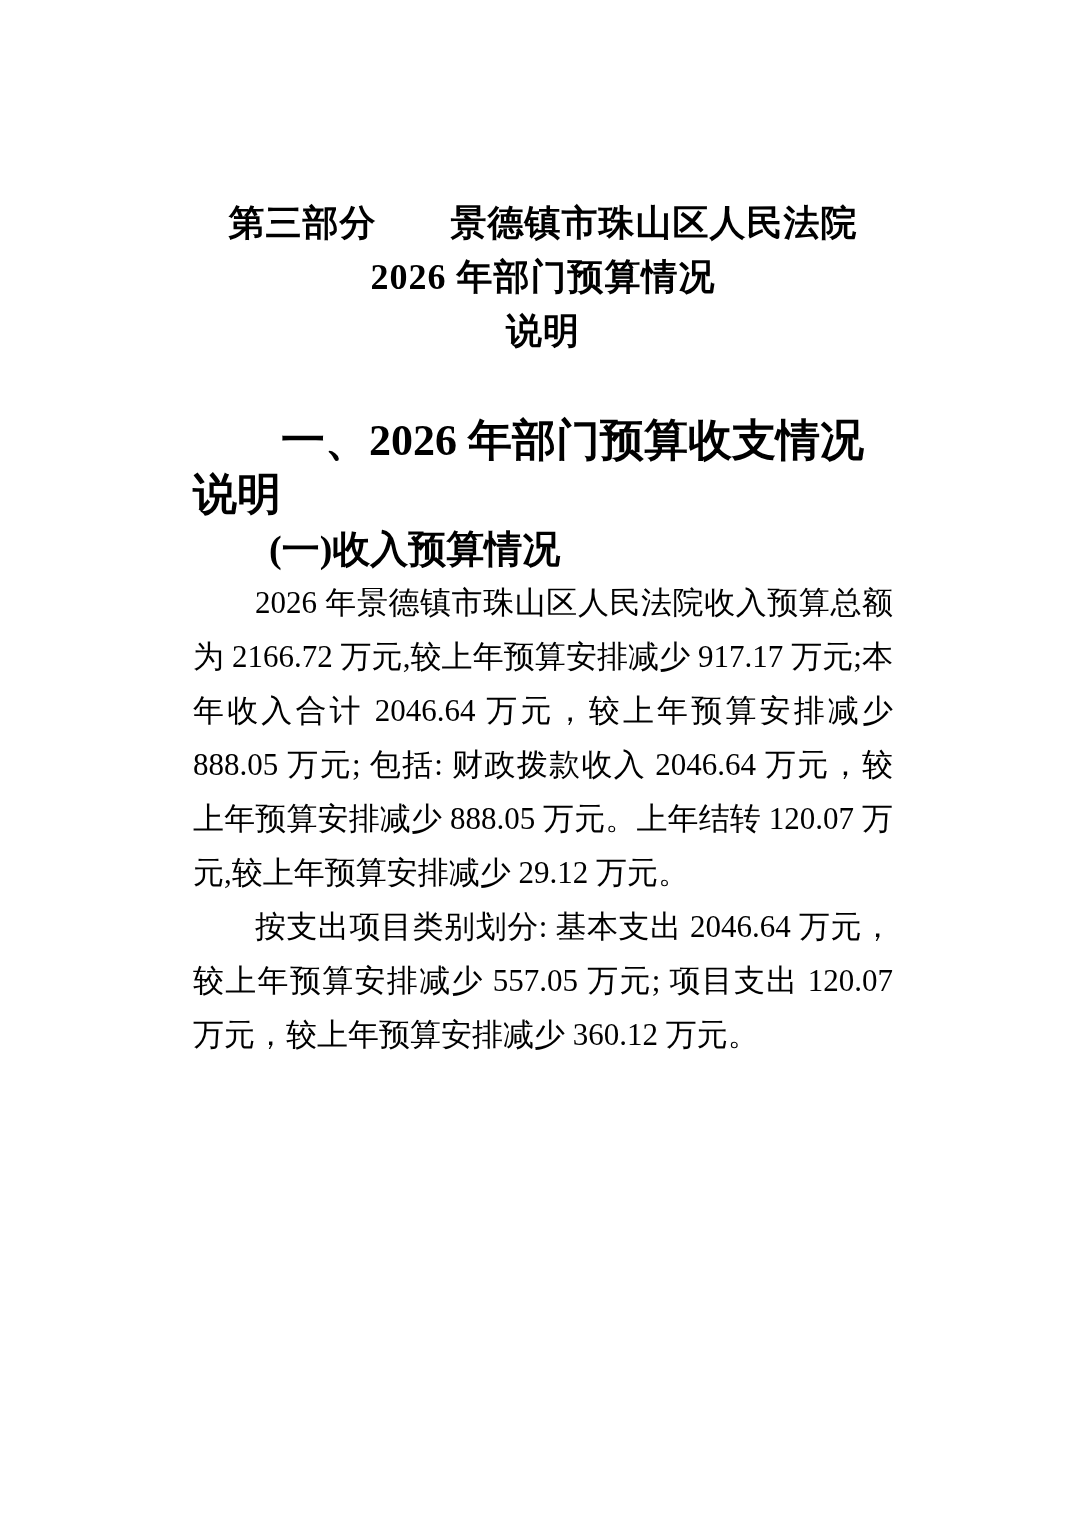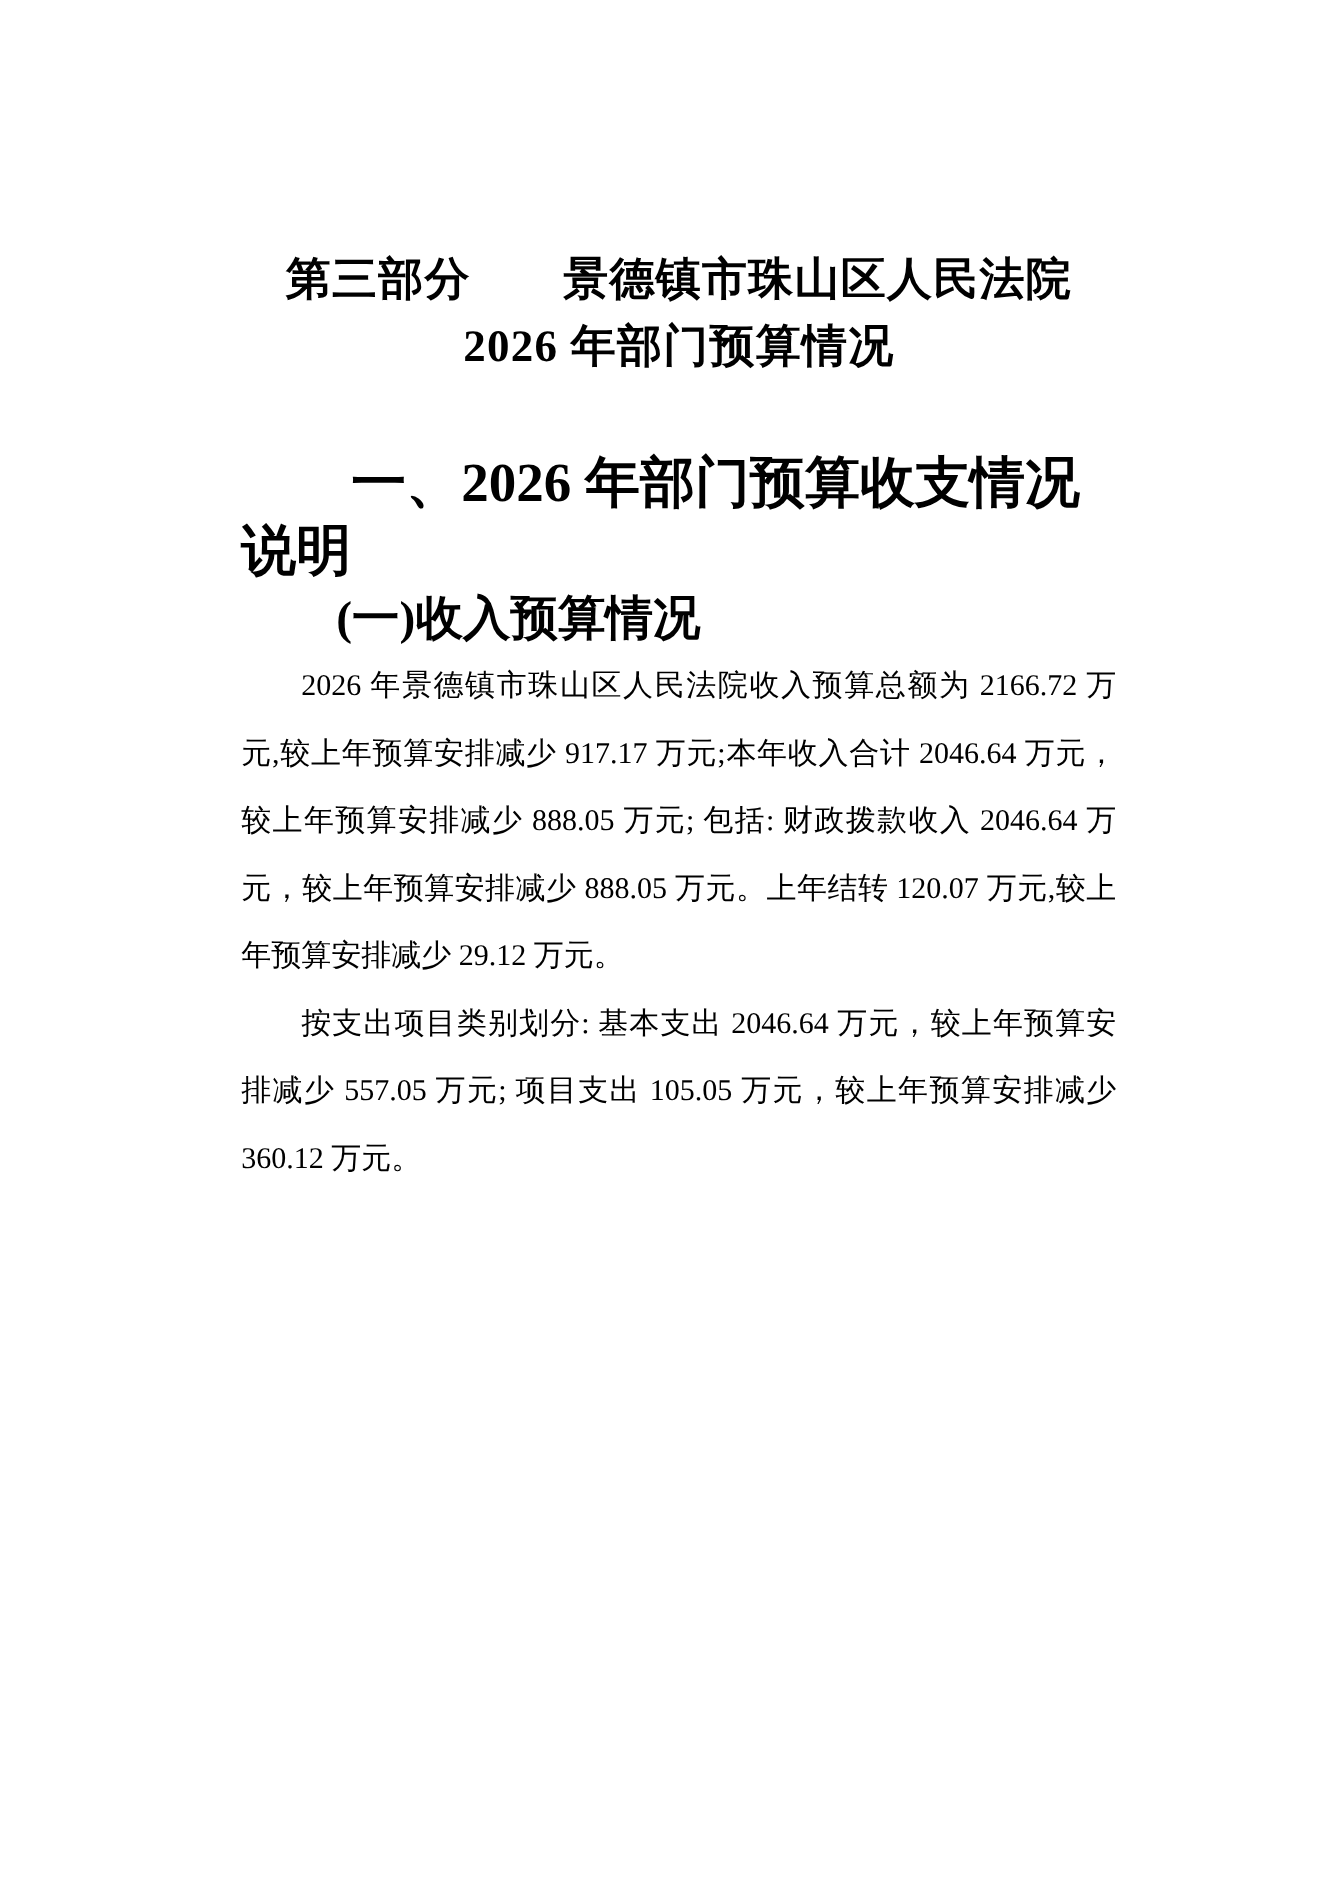--- a/index.html
+++ b/index.html
@@ -38,40 +38,41 @@
   }
   .sub-heading {
     margin: 0;
     font-size: 38px;
     font-weight: bold;
     line-height: 54px;
     text-indent: 2em;
   }
   .para {
     margin: 0;
-    font-size: 24px;
+    font-size: 31px;
     font-weight: normal;
     line-height: 54px;
     text-indent: 2em;
     text-align: justify;
   }
 </style>
 </head>
 <body>
 
 <div class="page">
 
   <h1 class="title">
     <span class="title-line">第三部分　　景德镇市珠山区人民法院 2026 年部门预算情况</span>
+    <span class="title-line">说明</span>
   </h1>
 
   <h2 class="section-heading">一、2026 年部门预算收支情况说明</h2>
 
   <h3 class="sub-heading">(一)收入预算情况</h3>
 
   <p class="para">2026 年景德镇市珠山区人民法院收入预算总额为 2166.72 万元,较上年预算安排减少 917.17 万元;本年收入合计 2046.64 万元，较上年预算安排减少 888.05 万元; 包括: 财政拨款收入 2046.64 万元，较上年预算安排减少 888.05 万元。上年结转 120.07 万元,较上年预算安排减少 29.12 万元。</p>
 
 
 
-  <p class="para">按支出项目类别划分: 基本支出 2046.64 万元，较上年预算安排减少 557.05 万元; 项目支出 105.05 万元，较上年预算安排减少 360.12 万元。</p>
+  <p class="para">按支出项目类别划分: 基本支出 2046.64 万元，较上年预算安排减少 557.05 万元; 项目支出 120.07 万元，较上年预算安排减少 360.12 万元。</p>
 
 
 </div>
 
 </body></html>

